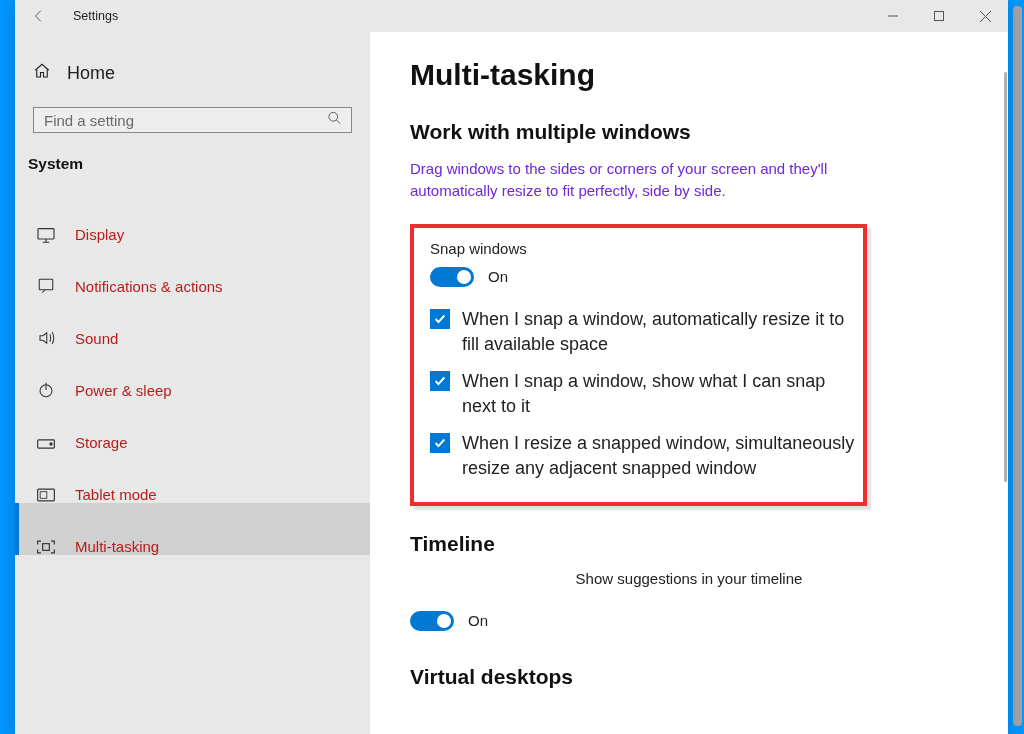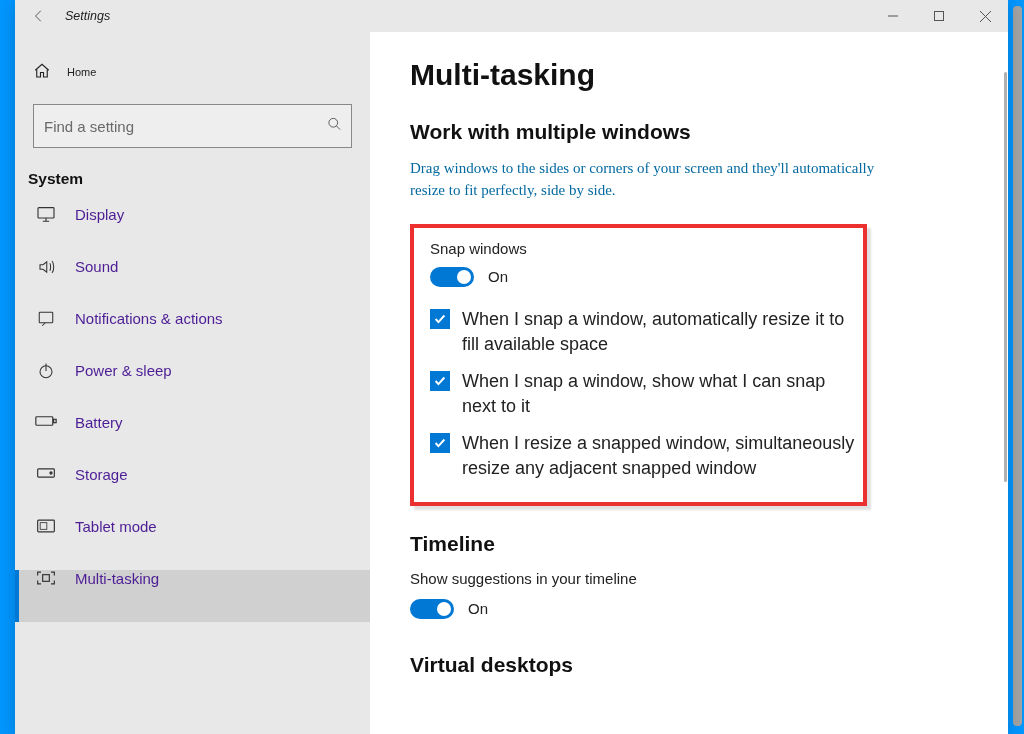--- a/index.html
+++ b/index.html
@@ -1,38 +1,38 @@
 <!DOCTYPE html>
 <html><head>
 <meta charset="utf-8">
 <style>
   * { box-sizing: border-box; margin: 0; padding: 0; font-family: "Segoe UI", Tahoma, sans-serif; }
   body { width: 1024px; height: 734px; background: #0296ff; overflow: hidden; }
   .window { position: absolute; left: 15px; top: 0; width: 993px; height: 734px; background: #fff; display: flex; flex-direction: column; box-shadow: 0 2px 16px rgba(0,0,0,.2); }
   .titlebar { height: 32px; display: flex; align-items: center; background: #e8e8e8; position: relative; }
   .tb-back { width: 48px; display:flex; align-items:center; justify-content:center; color:#444; }
-  .tb-title { font-size: 12.5px; color:#222; margin-left: 2px; font-style: italic; }
+  .tb-title { font-size: 12.5px; color:#222; margin-left: 10px; }
   .tb-controls { position:absolute; right:0; top:0; height:32px; display:flex; }
   .tb-btn { width:46px; height:32px; display:flex; align-items:center; justify-content:center; color:#555; }
   .body { flex:1; display:flex; overflow:hidden; }
   .sidebar { width: 355px; background:#e8e8e8; border-right: none; padding: 22px 0 0 0; position:relative; overflow:hidden;}
-  .home-row { display:flex; align-items:center; gap:16px; padding: 8px 0 8px 18px; font-size:11px; color:#222;}
+  .home-row { display:flex; align-items:center; gap:16px; padding: 8px 0 8px 18px; font-size:18px; color:#222;}
   .search-wrap { margin: 14px 18px 22px 18px; position:relative; }
-  .search-input { width:100%; height:44px; border:1px solid #888; background:#eee; padding:0 36px 0 10px; font-size:15px; color:#555; outline:none;}
+  .search-input { width:100%; height:26px; border:1px solid #888; background:#eee; padding:0 36px 0 10px; font-size:15px; color:#555; outline:none;}
   .search-input::placeholder{color:#6a6a6a;}
   .search-icon { position:absolute; right:10px; top:50%; transform:translateY(-50%); color:#555;}
   .nav-head { font-weight:600; font-size:15.5px; padding: 0 18px 18px 13px; color:#111;}
   .nav-list { list-style:none; }
-  .nav-item { display:flex; align-items:flex-start; gap:18px; height:52px; padding-left:20px; font-size:15px; color:#4c1d95; cursor:pointer;}
+  .nav-item { display:flex; align-items:flex-end; gap:18px; height:52px; padding-left:20px; font-size:15px; color:#b91c1c; cursor:pointer;}
   .nav-item.active { background:#d0d0d0; border-left:4px solid #0078d4; padding-left:16px;}
   .nav-item .icon { width:22px; display:flex; align-items:center; justify-content:center; color:#333;}
   .content { flex:1; padding: 26px 40px 0 40px; overflow-y:auto; position:relative;}
   .page-title { font-size:30px; font-weight:600; color:#111; margin-bottom:28px;}
   .section-title { font-size:21px; font-weight:600; color:#111; margin-bottom:14px;}
-  .section-desc { font-size:15px; color:#0369a1; line-height:1.45; margin-bottom:22px; max-width:500px;font-family:Liberation Serif, serif;}
+  .section-desc { font-size:15px; color:#6d28d9; line-height:1.45; margin-bottom:22px; max-width:500px;}
   .highlight-box { border:4px solid #eb302f; padding: 12px 8px 20px 16px; margin-bottom:26px; width:457px; box-shadow: 4px 4px 2px rgba(0,0,0,.12);}
   .sub-label { font-size:15px; color:#222; margin-bottom:10px;}
   .toggle-row { display:flex; align-items:center; gap:14px; margin-bottom:20px;}
   .toggle { width:44px; height:20px; border-radius:10px; background:#0078d4; position:relative;}
   .toggle::after { content:""; position:absolute; right:3px; top:3px; width:14px; height:14px; background:#fff; border-radius:50%;}
   .toggle-state { font-size:15px; color:#222;}
   .check-row { display:flex; align-items:flex-start; gap:12px; margin-bottom:12px; max-width:480px;}
   .checkbox { width:20px; height:20px; background:#0078d4; flex-shrink:0; display:flex; align-items:center; justify-content:center; margin-top:2px;}
   .checkbox svg { stroke:#fff; }
   .check-label { font-size:18px; color:#222; line-height:1.4;}
@@ -97,53 +97,44 @@
           <span class="icon">
               <svg width="20" height="16" viewBox="0 0 24 20" fill="none" stroke="currentColor" stroke-width="1.4">
                 <rect x="2" y="2" width="20" height="13" rx="1"></rect>
                 <path d="M8 19h8M12 15v4"></path>
               </svg>
             </span>
           <span>Display</span>
         </li>
         <li class="nav-item">
           <span class="icon">
+              <svg width="18" height="18" viewBox="0 0 24 24" fill="none" stroke="currentColor" stroke-width="1.4">
+                <rect x="3" y="3" width="18" height="14" rx="1"></rect>
+                <path d="M7 21l4-4"></path>
+              </svg>
+            </span>
+          <span>Notifications &amp; actions</span>
+        </li>
+        <li class="nav-item">
+          <span class="icon">
               <svg width="20" height="18" viewBox="0 0 24 24" fill="none" stroke="currentColor" stroke-width="1.4">
                 <path d="M4 9v6h4l5 4V5L8 9H4z"></path>
                 <path d="M17 7c1.5 1.5 1.5 8.5 0 10M20 4c3 3 3 13 0 16"></path>
               </svg>
             </span>
           <span>Sound</span>
         </li>
         <li class="nav-item">
           <span class="icon">
               <svg width="18" height="18" viewBox="0 0 24 24" fill="none" stroke="currentColor" stroke-width="1.4">
-                <rect x="3" y="3" width="18" height="14" rx="1"></rect>
-                <path d="M7 21l4-4"></path>
-              </svg>
-            </span>
-          <span>Notifications &amp; actions</span>
-        </li>
-        <li class="nav-item">
-          <span class="icon">
-              <svg width="18" height="18" viewBox="0 0 24 24" fill="none" stroke="currentColor" stroke-width="1.4">
                 <circle cx="12" cy="13" r="8"></circle>
                 <path d="M12 2v10"></path>
               </svg>
             </span>
           <span>Power &amp; sleep</span>
-        </li>
-        <li class="nav-item">
-          <span class="icon">
-              <svg width="22" height="14" viewBox="0 0 26 14" fill="none" stroke="currentColor" stroke-width="1.4">
-                <rect x="1" y="2" width="20" height="10" rx="1"></rect>
-                <rect x="22" y="5" width="3" height="4"></rect>
-              </svg>
-            </span>
-          <span>Battery</span>
         </li>
         <li class="nav-item">
           <span class="icon">
               <svg width="20" height="14" viewBox="0 0 24 14" fill="none" stroke="currentColor" stroke-width="1.4">
                 <rect x="2" y="2" width="20" height="10" rx="1"></rect>
                 <circle cx="18" cy="7" r="1.3" fill="currentColor"></circle>
               </svg>
             </span>
           <span>Storage</span>
         </li>
@@ -201,21 +192,21 @@
           <div class="checkbox">
               <svg width="14" height="14" viewBox="0 0 16 16" fill="none" stroke-width="2.2">
                 <path d="M3 8l3.2 3.5L13 4"></path>
               </svg>
             </div>
           <span class="check-label">When I resize a snapped window, simultaneously resize any adjacent snapped window</span>
         </div>
       </div>
 
       <h2 class="section-title">Timeline</h2>
-      <div class="sub-label" style="margin-bottom:12px;">Show suggestions in your timeline</div>
+      <div class="sub-label" style="margin-bottom:24px;text-align:center;">Show suggestions in your timeline</div>
       <div class="toggle-row" style="margin-bottom:34px;">
         <div class="toggle"></div>
         <span class="toggle-state">On</span>
       </div>
 
       <h2 class="section-title">Virtual desktops</h2>
     </div>
   </div>
 </div>
 

